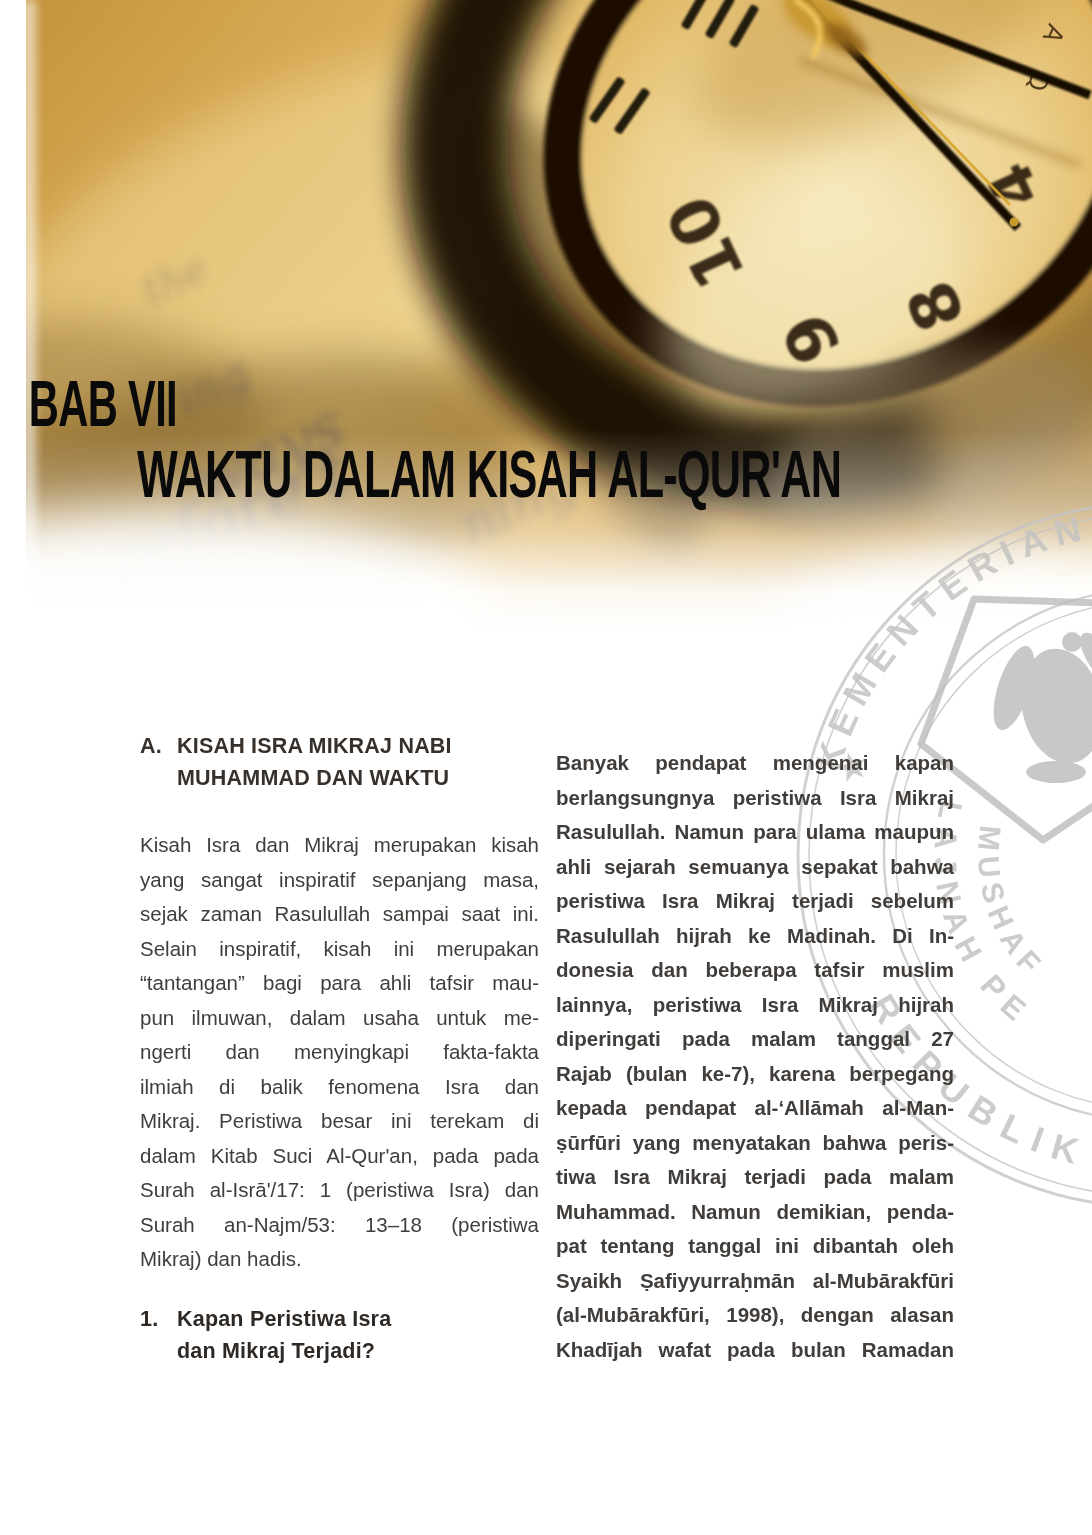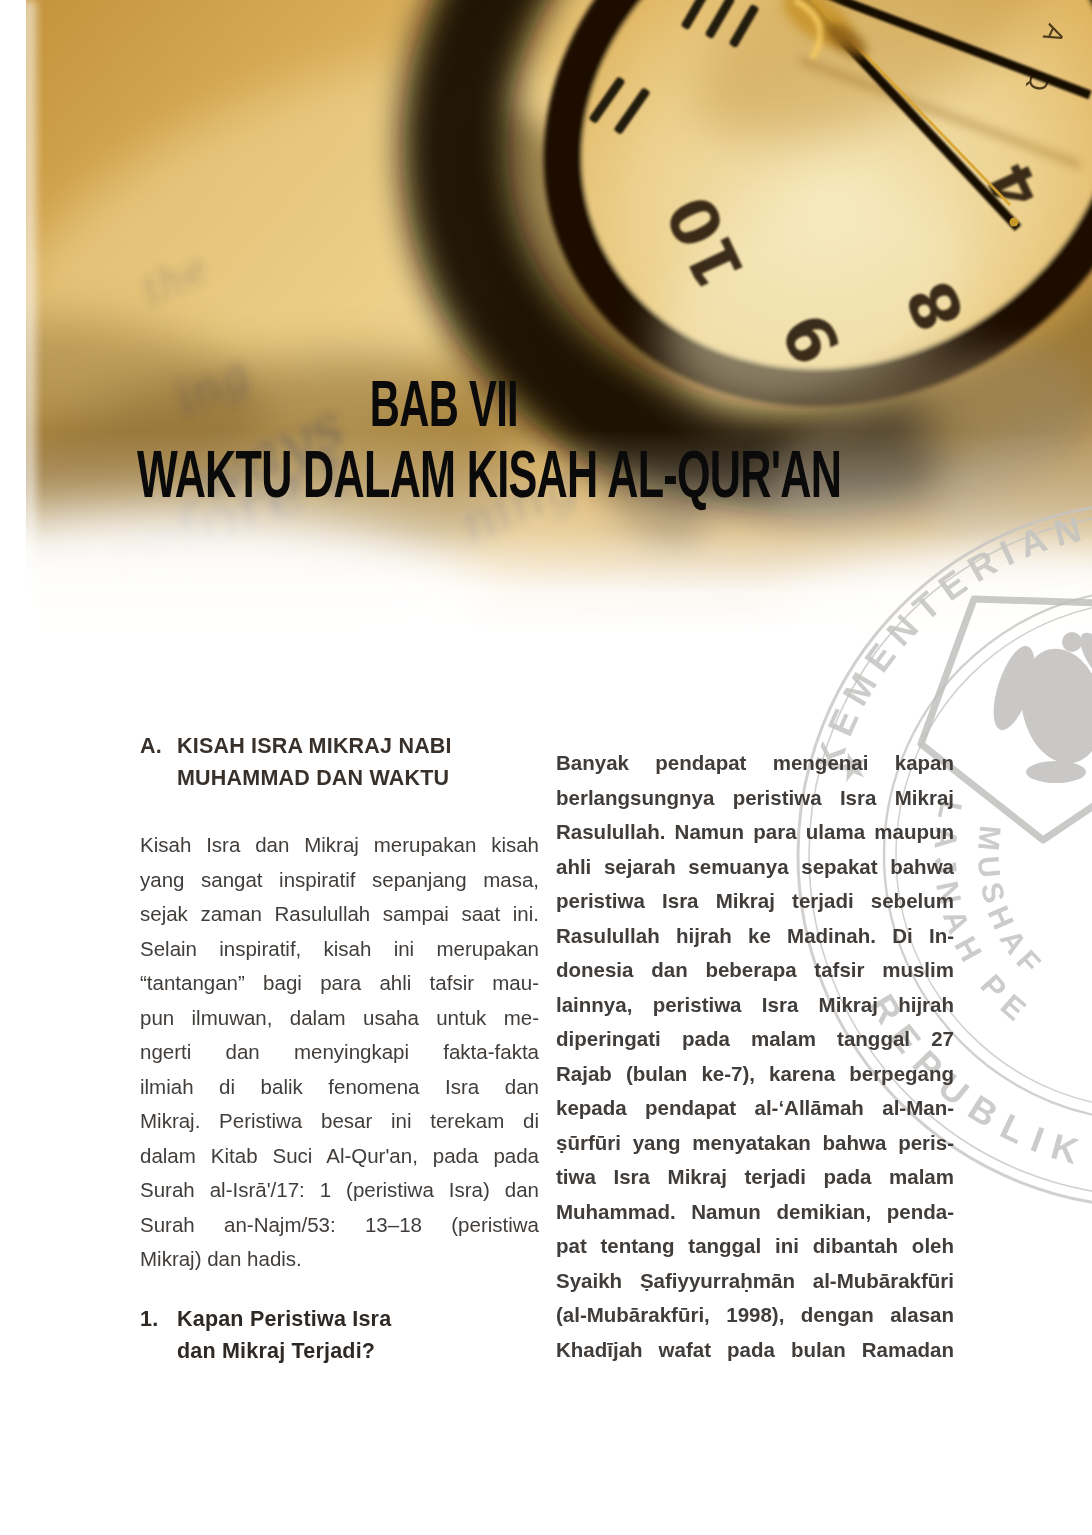--- a/index.html
+++ b/index.html
@@ -11,21 +11,21 @@
     overflow:hidden;
     font-family:"Liberation Sans","DejaVu Sans",sans-serif;
   }
   
   .hero{position:absolute;left:0;top:0;width:1092px;height:632px;z-index:1;}
   .hero-svg{display:block;width:1092px;height:632px;}
   .pw{font-family:"DejaVu Serif",serif;font-style:italic;}
   
   .title-block{
     position:absolute;left:0;top:372px;width:888px;
-    text-align:center;z-index:3;color:#0a0a0a;
+    z-index:3;color:#0a0a0a;
   }
   .title-line{display:block;line-height:64px;}
   .title-line .tt{
     display:inline-block;
     font-weight:800;
     letter-spacing:-1px;
     transform:scale(0.72,1.12);
     transform-origin:50% 50%;
     white-space:nowrap;
   }

